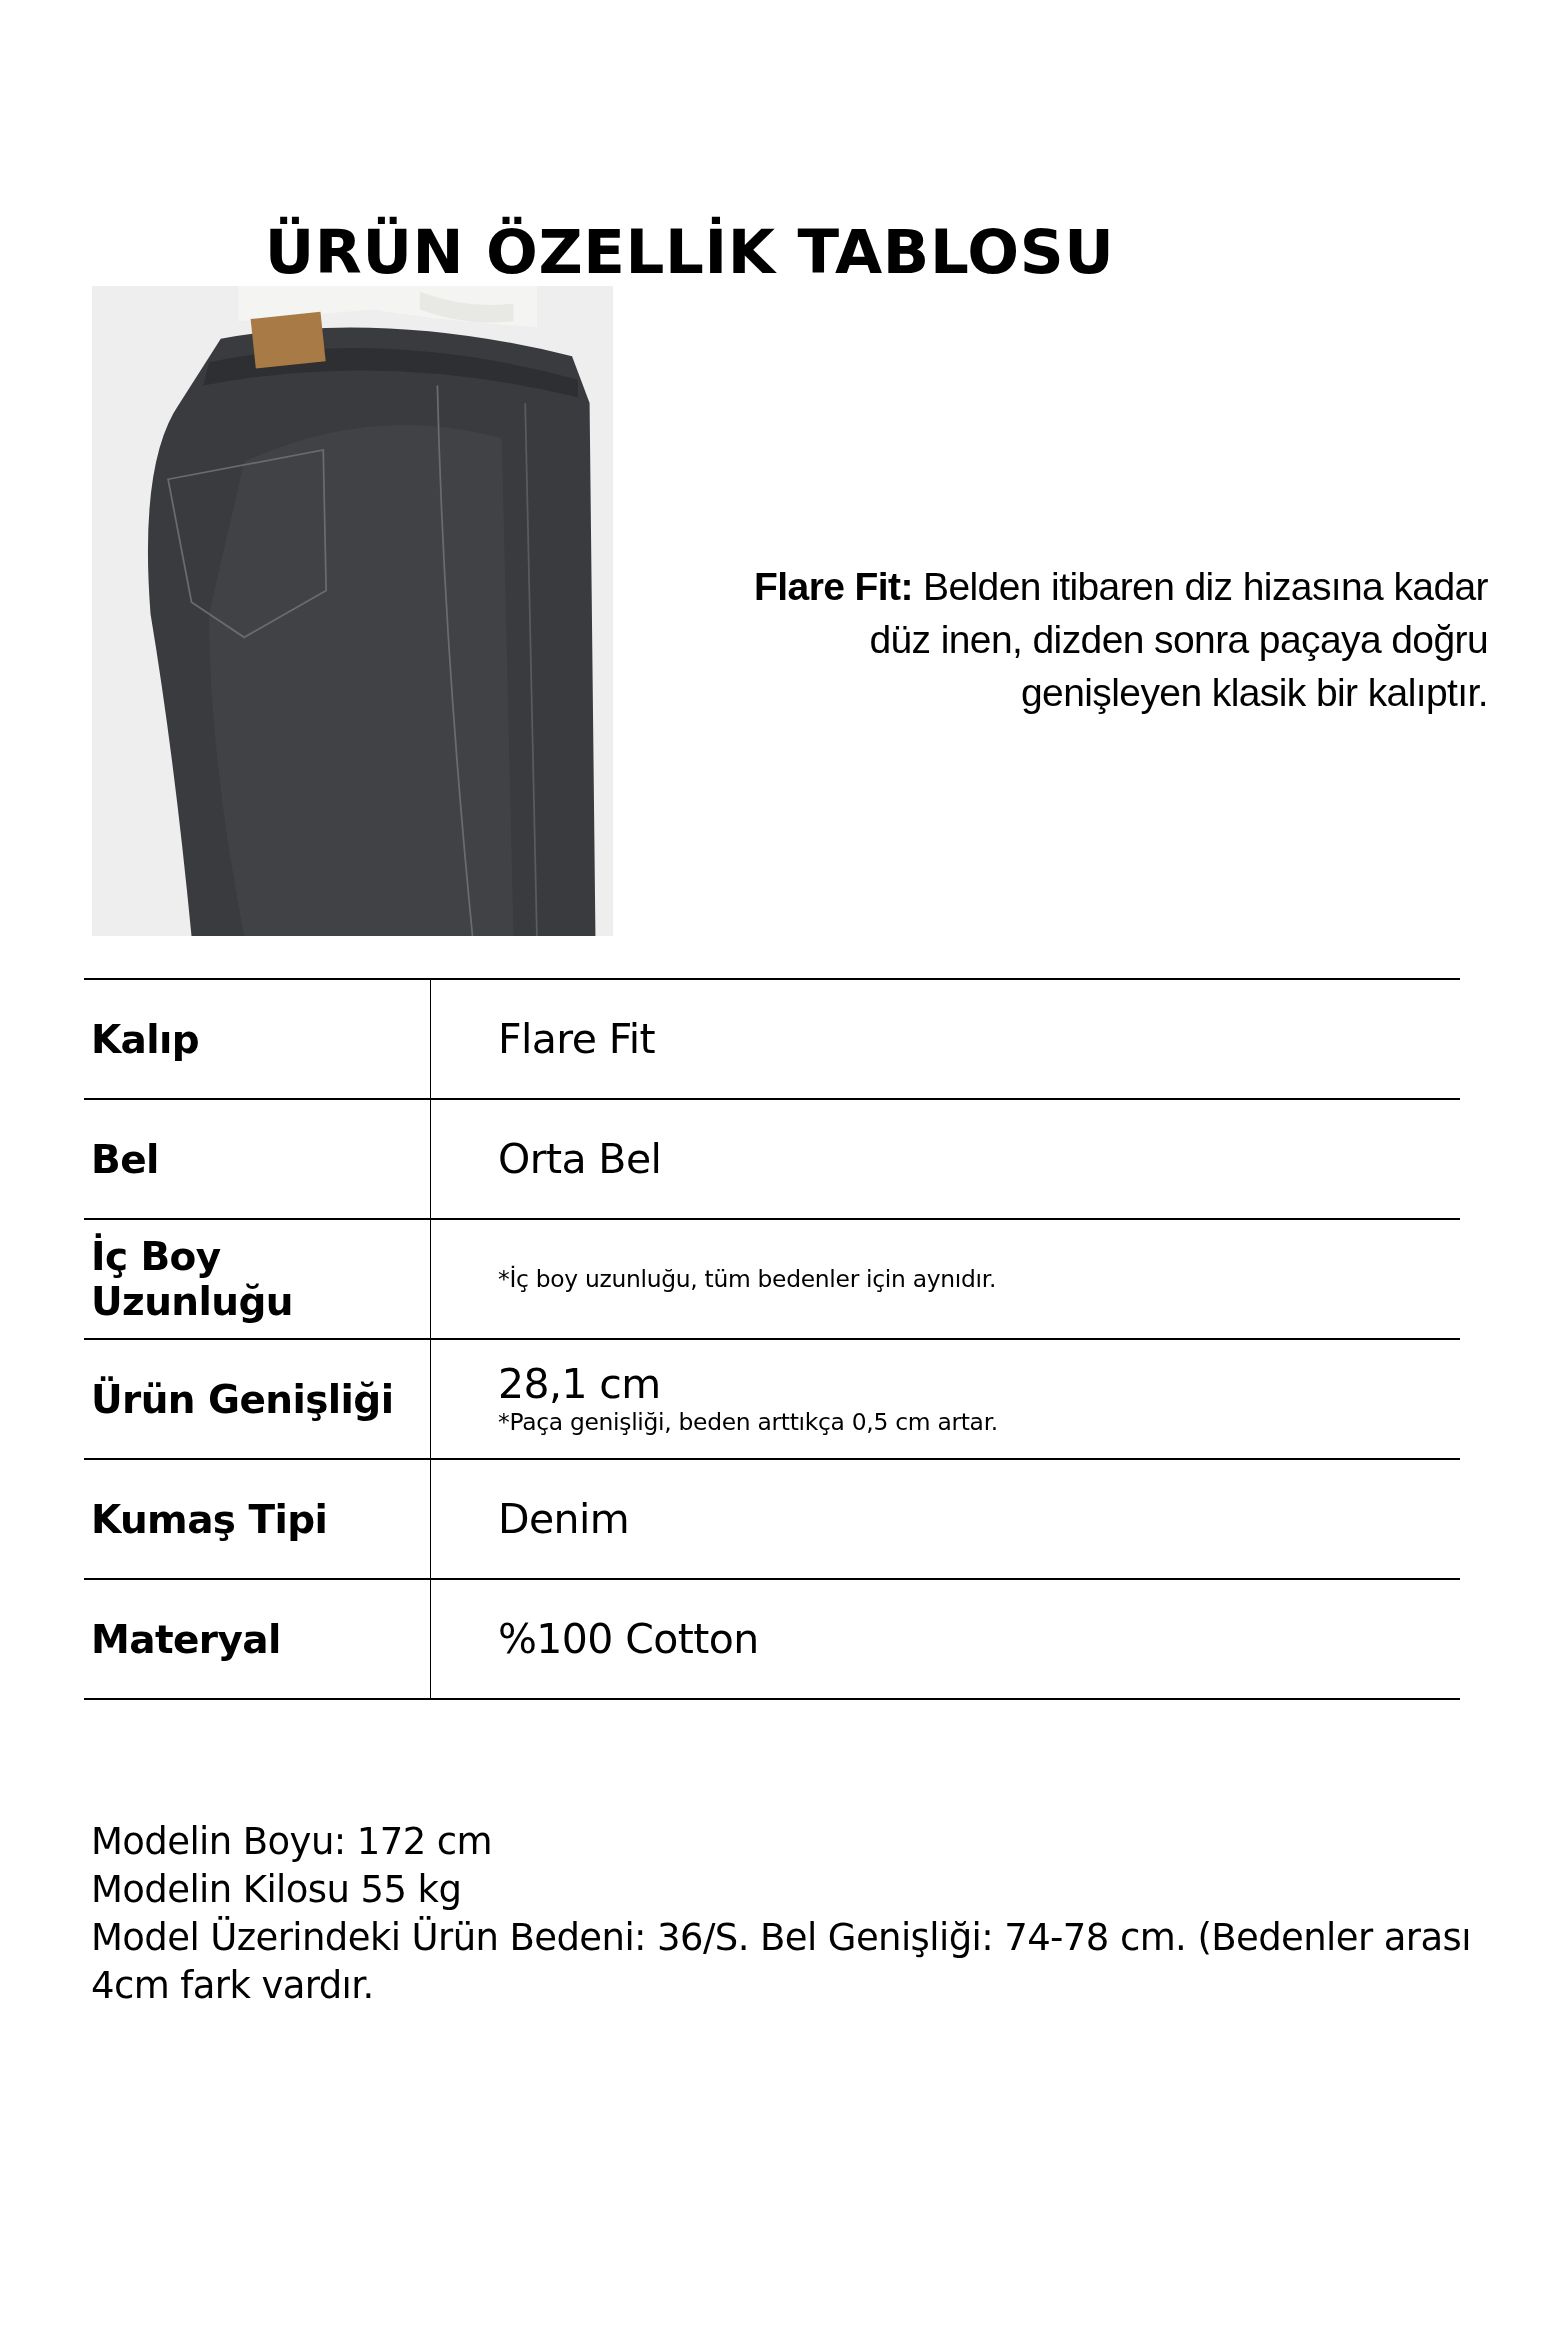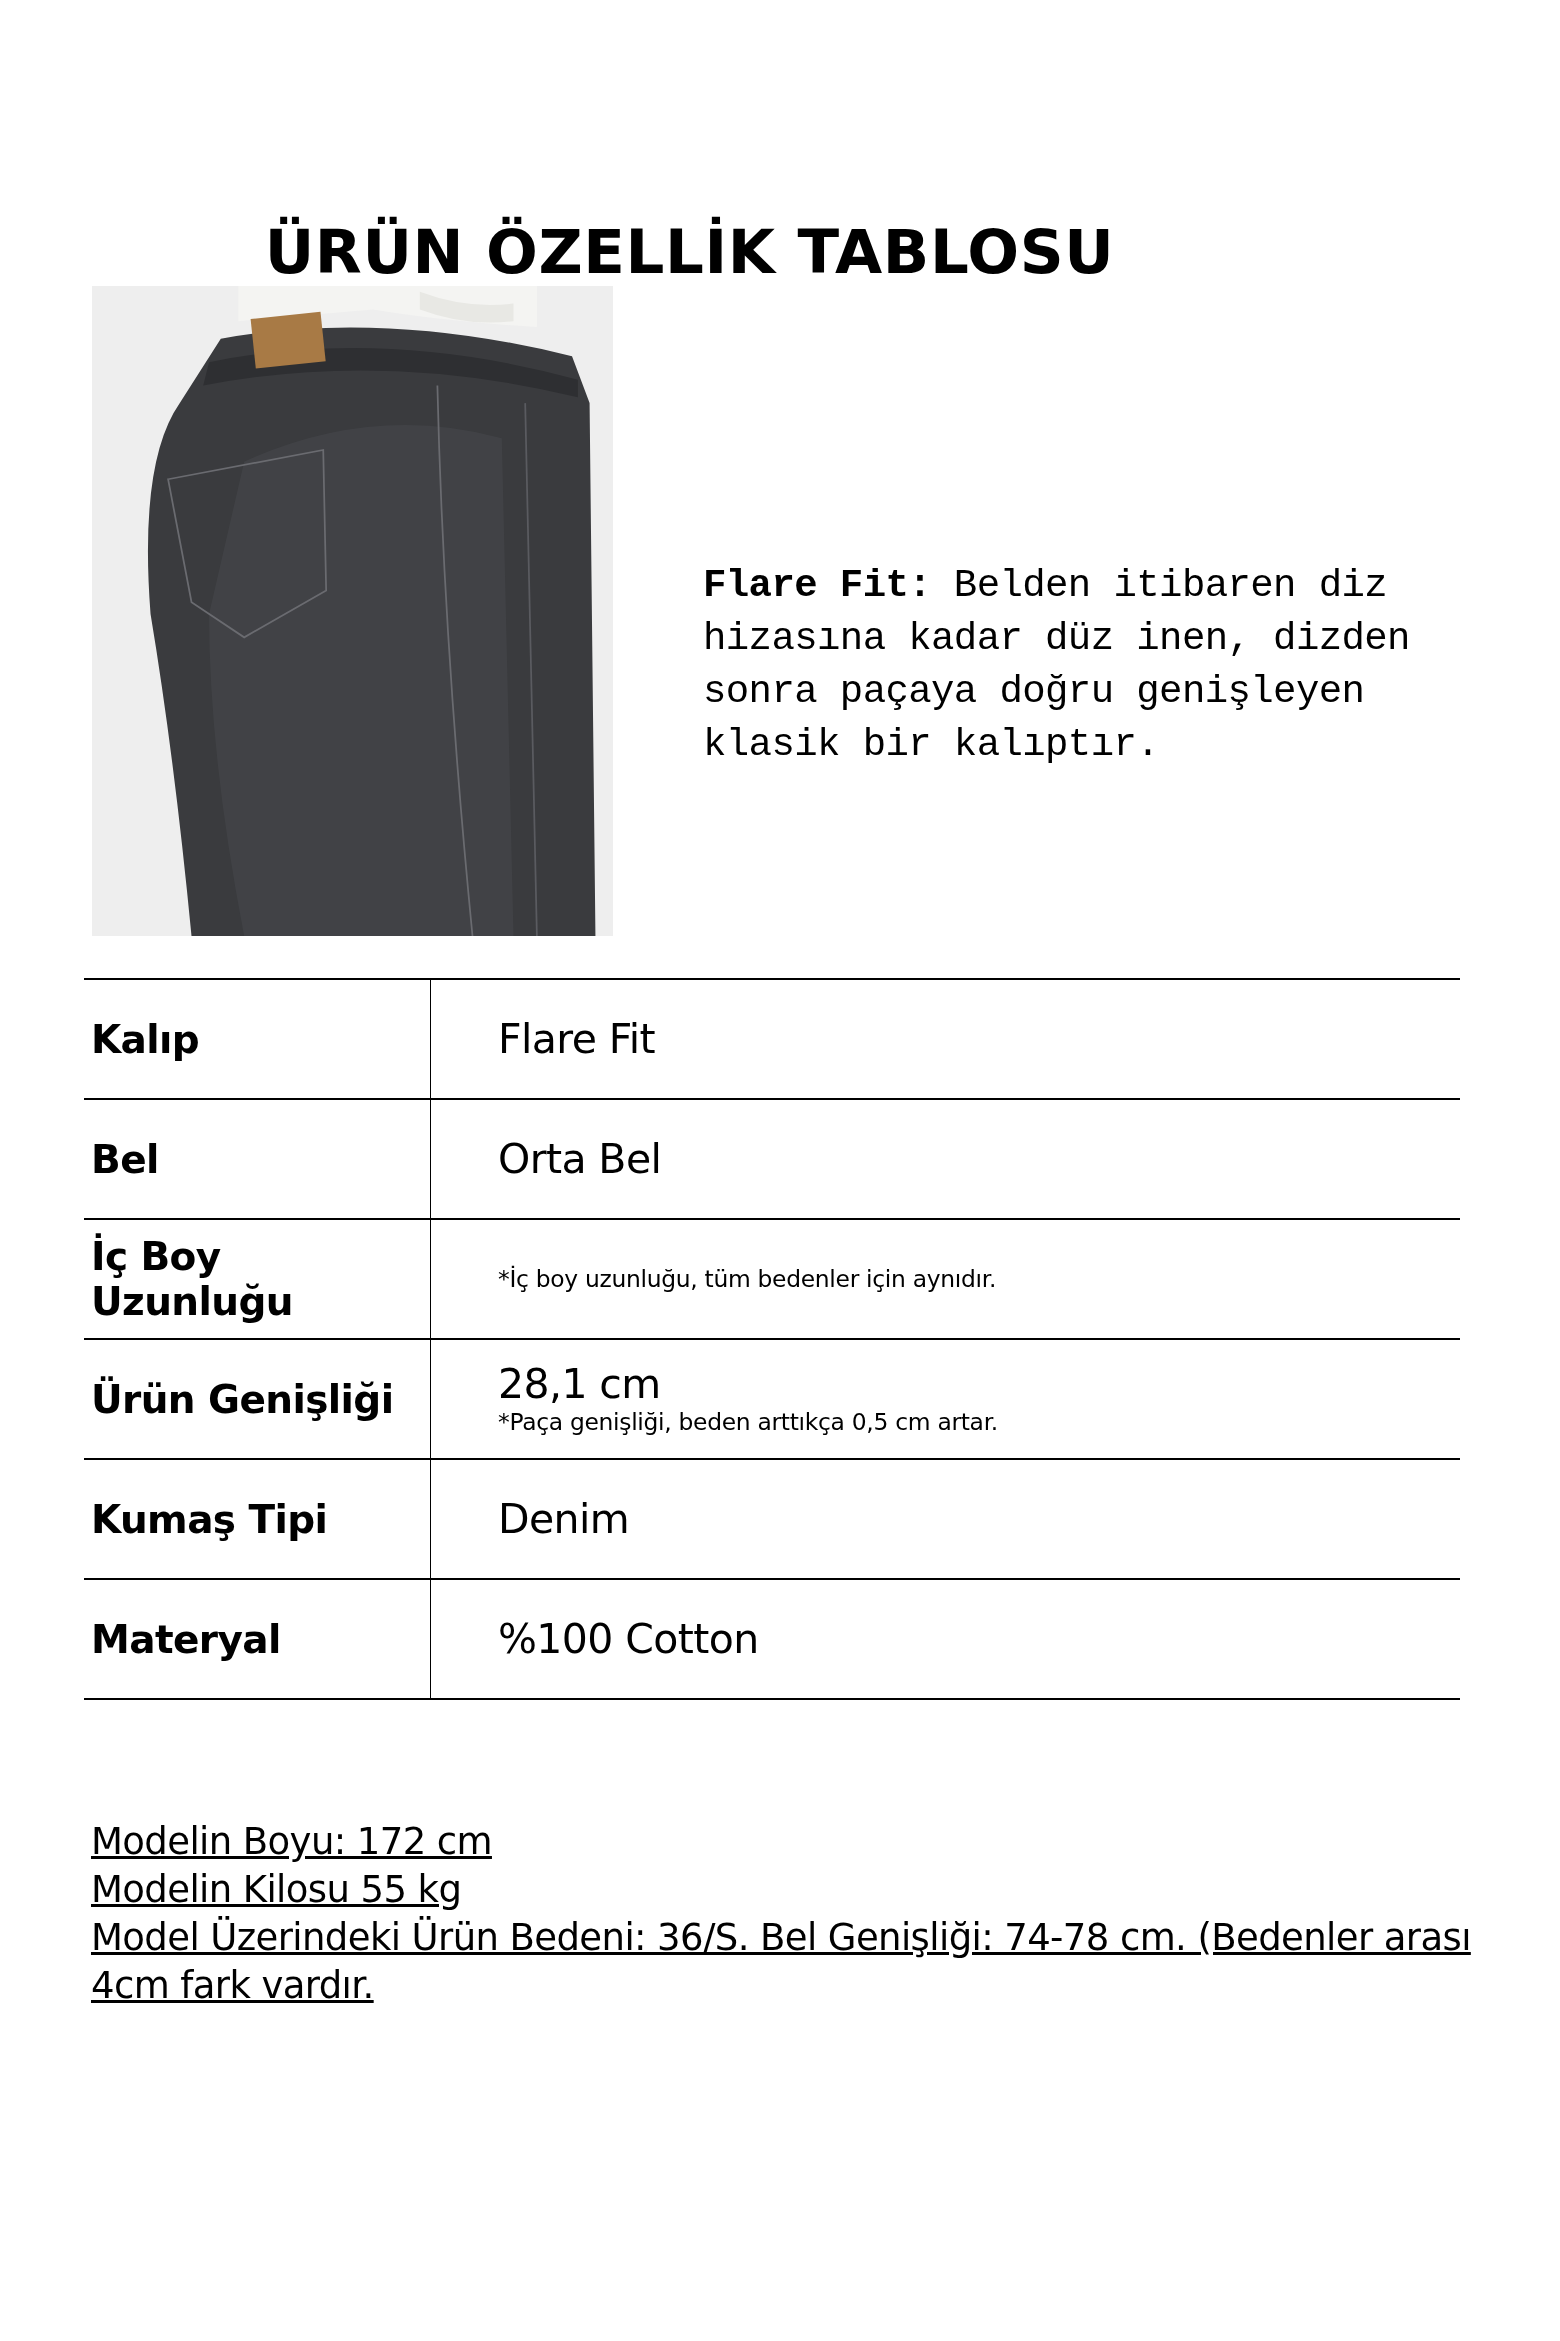--- a/index.html
+++ b/index.html
@@ -12,22 +12,22 @@
       text-align: center; font-weight: bold; font-size: 61px; letter-spacing: 0.6px;
       font-family: "DejaVu Sans", sans-serif; line-height: 82px;
     }
     .photo {
       position: absolute; left: 92px; top: 286px; width: 521px; height: 650px;
       background: #eeeeee; overflow: hidden;
     }
     .photo svg { display: block; width: 100%; height: 100%; }
     .desc {
       position: absolute; left: 703px; top: 521px; width: 785px;
-      font-size: 39px; line-height: 53px; font-family: Liberation Mono, monospace;
-      font-weight: normal; letter-spacing: -0.6px;
+      font-size: 39px; line-height: 53px; font-family: Liberation Sans, sans-serif;
+      font-weight: normal; letter-spacing: -0.6px; text-align: right;
     }
     .desc b { font-weight: bold; }
     .spec-table {
       position: absolute; left: 84px; top: 978px; width: 1376px;
       border-top: 2.9px solid #000;
     }
     .spec-row {
       display: flex; height: 118px; border-bottom: 2.9px solid #000; position: relative; justify-content: center;
     }
     .spec-label {
@@ -38,21 +38,21 @@
     .spec-value {
       flex: 1; display: flex; flex-direction: column; justify-content: center;
       padding-left: 67px; font-size: 41px; letter-spacing: -0.6px;
     }
     .spec-value .main { line-height: 47px; }
     .spec-value .note { font-size: 23.4px; line-height: 29px; letter-spacing: -0.3px; }
     .model-info {
       position: absolute; left: 91px; top: 1818px; width: 1382px;
       font-size: 37px; line-height: 48px; letter-spacing: -0.6px;
     }
-    .model-info div { margin: 0; text-decoration: underline; }
+    .model-info div { margin: 0; }
   </style>
 </head>
 <body>
 
 <h1 class="title">ÜRÜN ÖZELLİK TABLOSU</h1>
 
 <div class="photo">
   <svg viewBox="0 0 890 1110" preserveAspectRatio="none">
     <rect width="890" height="1110" fill="#eeeeee"></rect>
 

